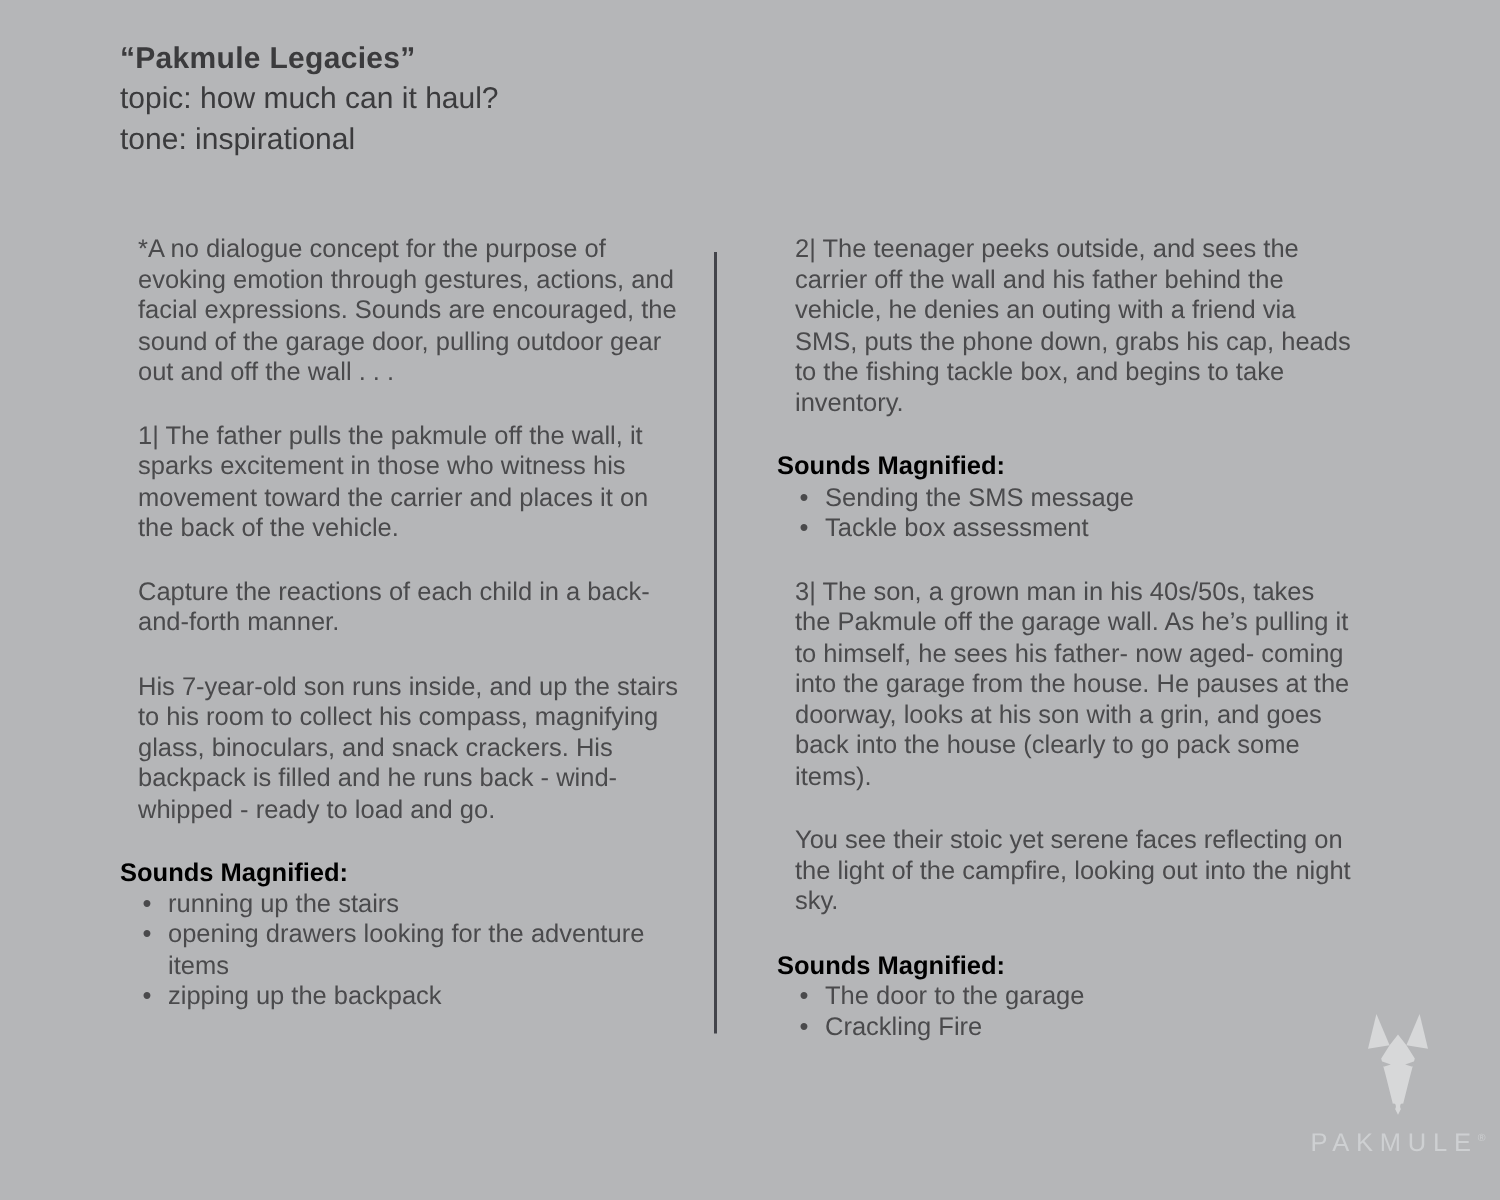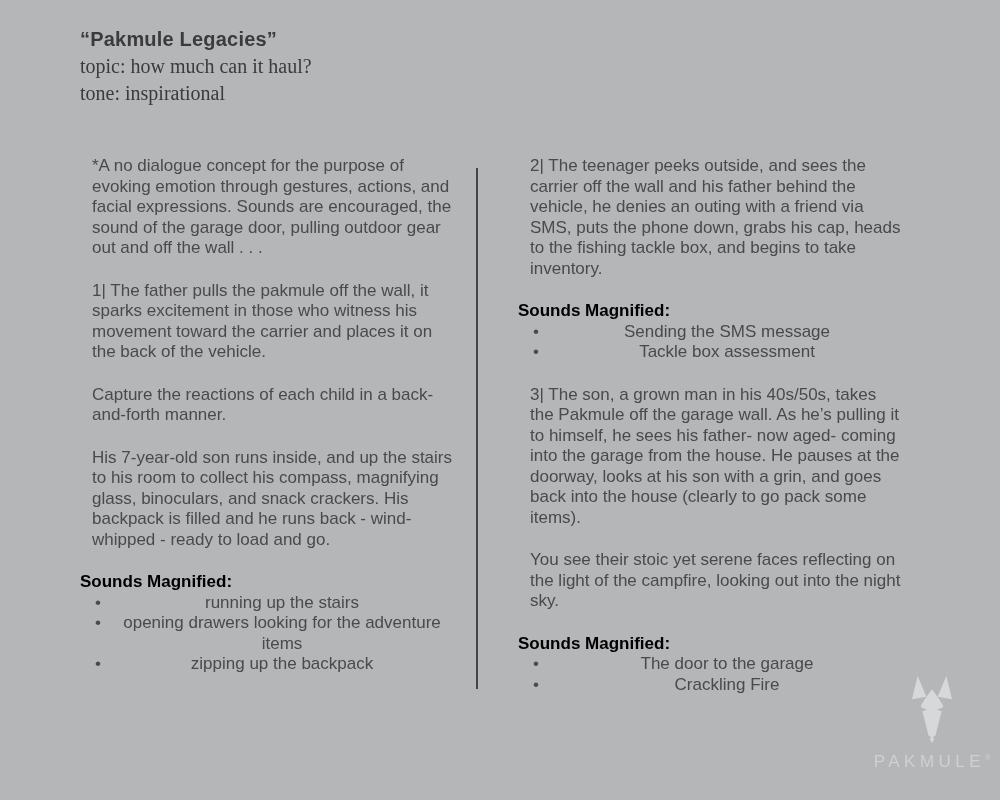--- a/index.html
+++ b/index.html
@@ -24,21 +24,20 @@
   .title{
     font-size:20px;
     line-height:27px;
     font-weight:700;
     letter-spacing:.2px;
   }
   .subtitle{
     font-size:20px;
     line-height:27px;
     font-weight:400;
-    font-family:Liberation Serif, serif;
   }
   
   .col{
     position:absolute;
     top:156px;
     color:#4a4a4c;
     font-size:17px;
     line-height:20.5px;
   }
   .col-left{ left:80px; width:372px; }
@@ -50,21 +49,20 @@
     color:#000000;
   }
   .col ul{
     list-style:none;
     margin:0 0 22px 0;
     padding:0;
   }
   .col li{
     position:relative;
     padding-left:32px;
-    text-align:center;
   }
   .col li::before{
     content:"•";
     position:absolute;
     left:15px;
     top:0;
   }
   .divider{
     position:absolute;
     left:476px;

